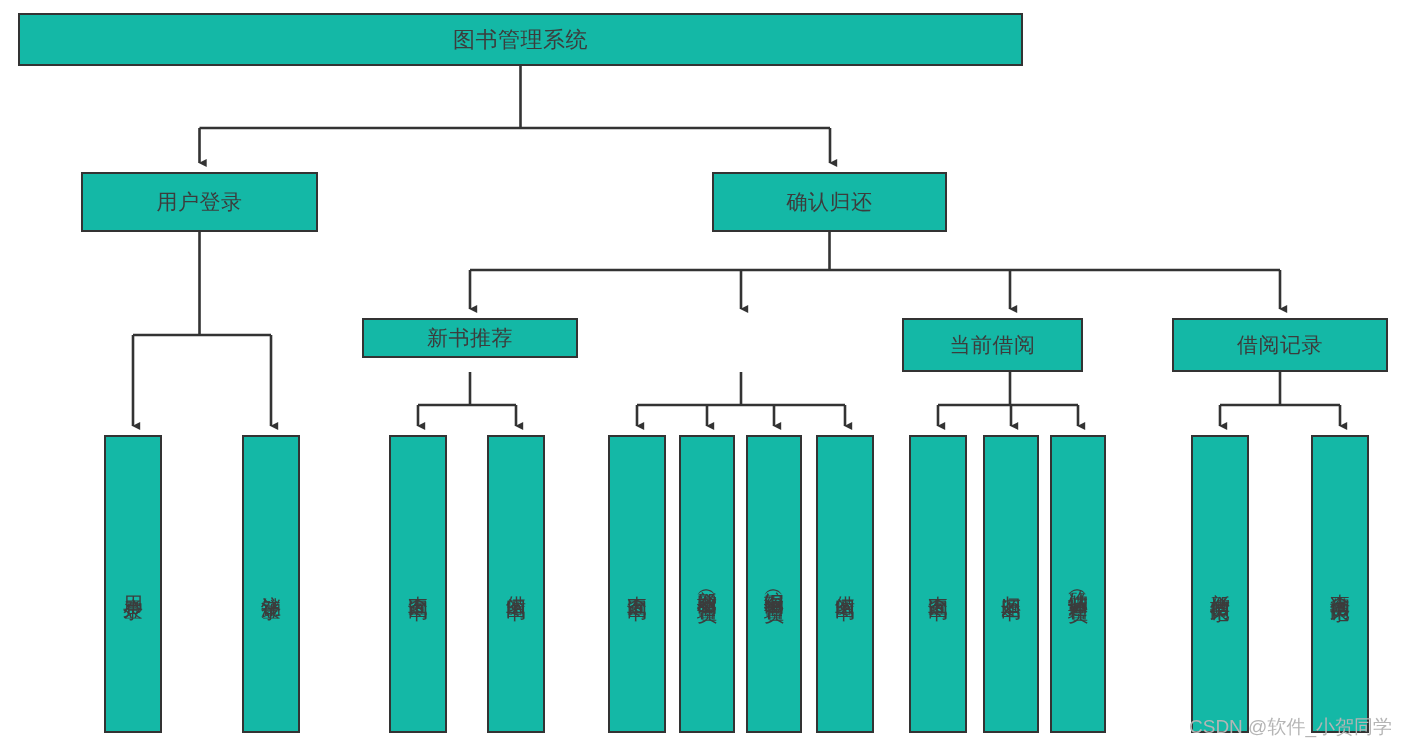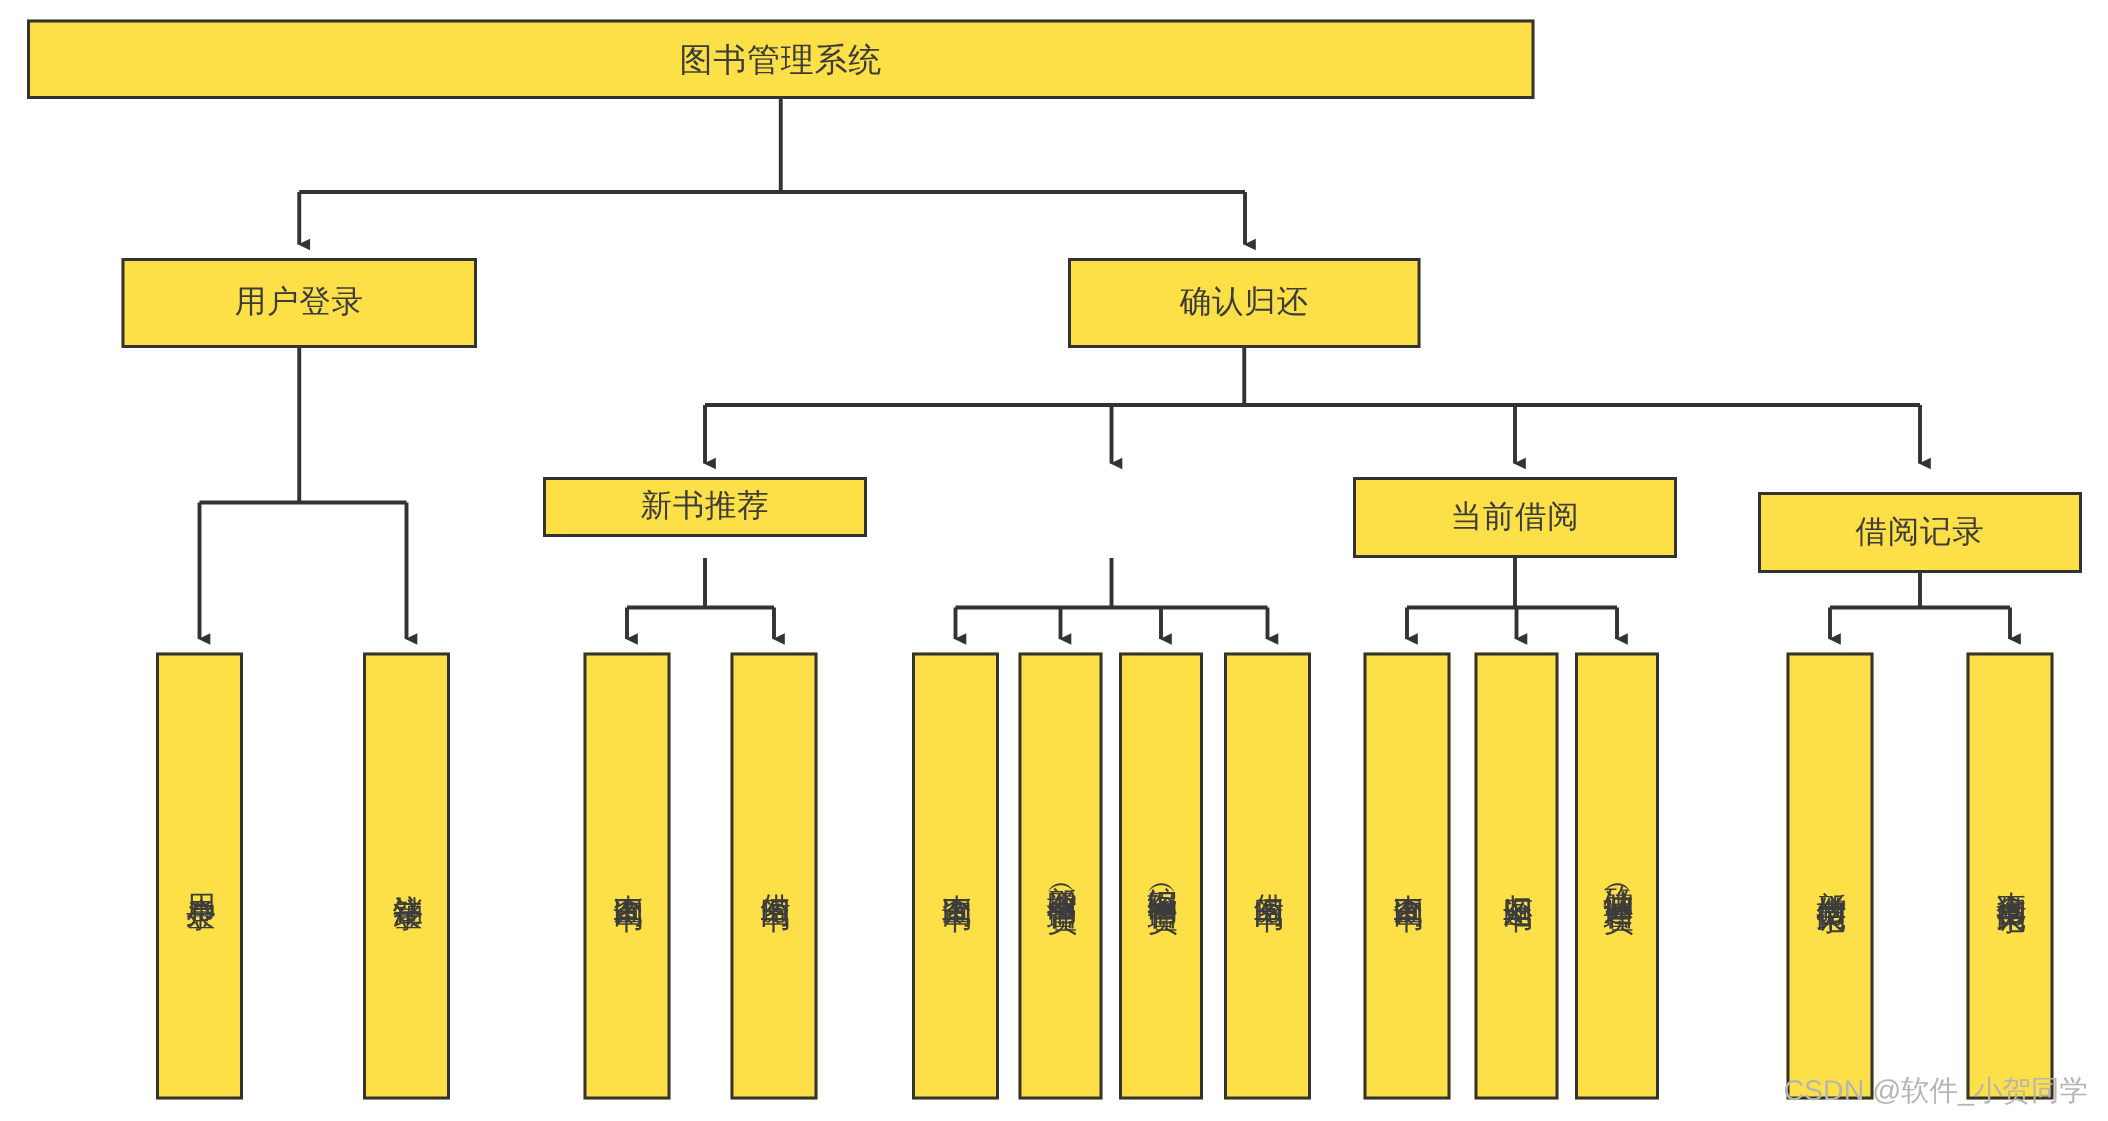--- a/index.html
+++ b/index.html
@@ -22,21 +22,21 @@
     position: absolute;
     left: 0;
     top: 0;
     width: 1405px;
     height: 747px;
   }
   .node {
     position: absolute;
     box-sizing: border-box;
     border: 2px solid #333333;
-    background: #fde047;
+    background: #14b8a6;
     display: flex;
     align-items: center;
     justify-content: center;
     z-index: 2;
   }
   .node-label {
     color: #3c3c3c;
     font-size: 21px;
     line-height: 1.18;
     letter-spacing: 0.5px;
@@ -125,24 +125,24 @@
   <div class="node" style="left:81px; top:172px; width:237px; height:60px;">
     <span class="node-label">用户登录</span>
   </div>
   <div class="node" style="left:712px; top:172px; width:235px; height:60px;">
     <span class="node-label">确认归还</span>
   </div>
 
   <div class="node" style="left:362px; top:318px; width:216px; height:40px;">
     <span class="node-label">新书推荐</span>
   </div>
-  <div class="node" style="left:902px; top:318px; width:216px; height:54px;">
+  <div class="node" style="left:902px; top:318px; width:181px; height:54px;">
     <span class="node-label">当前借阅</span>
   </div>
-  <div class="node" style="left:1172px; top:328px; width:216px; height:54px;">
+  <div class="node" style="left:1172px; top:318px; width:216px; height:54px;">
     <span class="node-label">借阅记录</span>
   </div>
 
   <div class="node vertical" style="left:104px; top:435px; width:58px; height:298px;">
     <span class="node-label">用户登录</span>
   </div>
   <div class="node vertical" style="left:242px; top:435px; width:58px; height:298px;">
     <span class="node-label">注销登录</span>
   </div>
 

